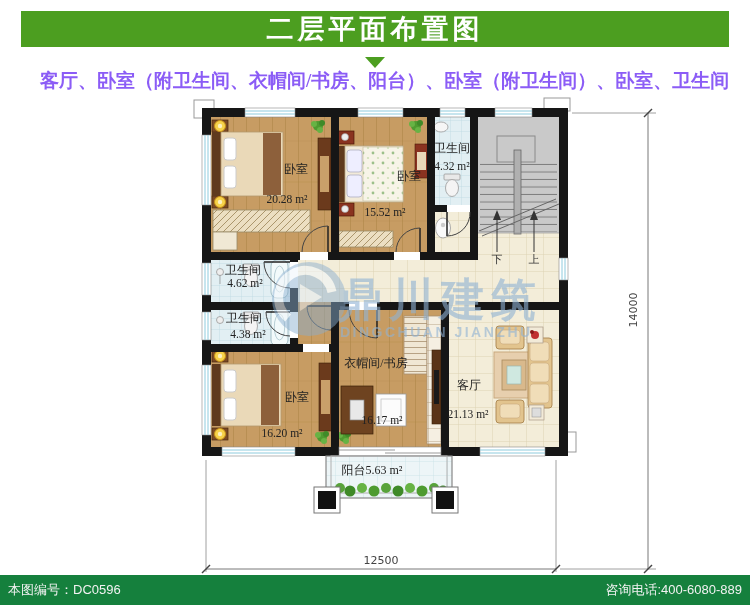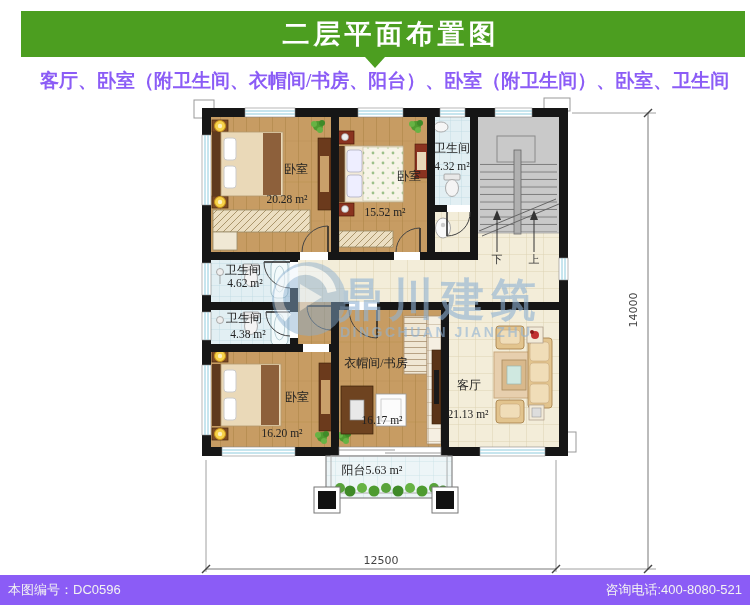--- a/index.html
+++ b/index.html
@@ -1,40 +1,40 @@
 <!DOCTYPE html>
 <html><head>
 <meta charset="utf-8">
 <style>
   html,body{margin:0;padding:0;background:#fff;}
   #stage{position:relative;width:750px;height:605px;background:#fff;overflow:hidden;
          font-family:"Liberation Sans","DejaVu Sans",sans-serif;}
   
-  #banner{position:absolute;left:21px;top:11px;width:708px;height:46px;background:#4c9e20;
-          display:flex;align-items:center;justify-content:center;padding-left:16px;}
+  #banner{position:absolute;left:21px;top:11px;width:708px;height:36px;background:#4c9e20;
+          display:flex;align-items:center;justify-content:center;}
   #banner .title{color:#fff;font-size:27px;font-weight:bold;letter-spacing:4px;
                  font-family:"Liberation Sans","DejaVu Sans",sans-serif;}
   #banner-arrow{position:absolute;left:365px;top:57px;width:0;height:0;
                 border:10px solid transparent;border-top:11px solid #4c9e20;}
   
   #subtitle{position:absolute;left:0;top:68px;width:750px;text-align:left;
             font-family:"Liberation Serif","DejaVu Serif",serif;font-weight:bold;
             font-size:19px;color:#8b5cf6;white-space:nowrap;margin-left:40px;}
   
   #plansvg{position:absolute;left:0;top:0;}
   .rname{font-family:"Liberation Serif","DejaVu Serif",serif;font-size:12px;fill:#222;}
   .rarea{font-family:"Liberation Serif","DejaVu Serif",serif;font-size:11.5px;fill:#222;}
   .dimtxt{font-family:"DejaVu Sans",sans-serif;font-size:11px;fill:#444;}
   .stairtxt{font-family:"Liberation Serif","DejaVu Serif",serif;font-size:11px;fill:#333;}
   .wmk-cn{font-family:"Liberation Sans","DejaVu Sans",sans-serif;font-weight:bold;
           font-size:45px;letter-spacing:6px;fill:#8fb2d4;}
   .wmk-en{font-family:"Liberation Sans","DejaVu Sans",sans-serif;font-weight:bold;
           font-size:14px;letter-spacing:2.5px;fill:#8fb2d4;}
   
-  #footer{position:absolute;left:0;top:575px;width:750px;height:30px;background:#8b5cf6;
+  #footer{position:absolute;left:0;top:575px;width:750px;height:30px;background:#15803d;
           display:flex;align-items:center;justify-content:space-between;
           padding:0 8px;box-sizing:border-box;}
   #footer span{color:#f2f2f2;font-size:13px;white-space:nowrap;
                font-family:"Liberation Sans","DejaVu Sans",sans-serif;}
 </style>
 </head>
 <body>
 
 <div id="stage">
 
@@ -422,16 +422,16 @@
       <line x1="648" y1="113" x2="648" y2="569" stroke="#555"></line>
       <line x1="644" y1="117" x2="652" y2="109" stroke="#444" stroke-width="1.4"></line>
       <line x1="644" y1="573" x2="652" y2="565" stroke="#444" stroke-width="1.4"></line>
     </g>
     <text class="dimtxt" x="381" y="564" text-anchor="middle">12500</text>
     <text class="dimtxt" x="637" y="310" text-anchor="middle" transform="rotate(-90 637 310)">14000</text>
   </svg>
 
   <div id="footer">
     <span>本图编号：DC0596</span>
-    <span>咨询电话:400-8080-521</span>
+    <span>咨询电话:400-6080-889</span>
   </div>
 
 </div>
 
 </body></html>

